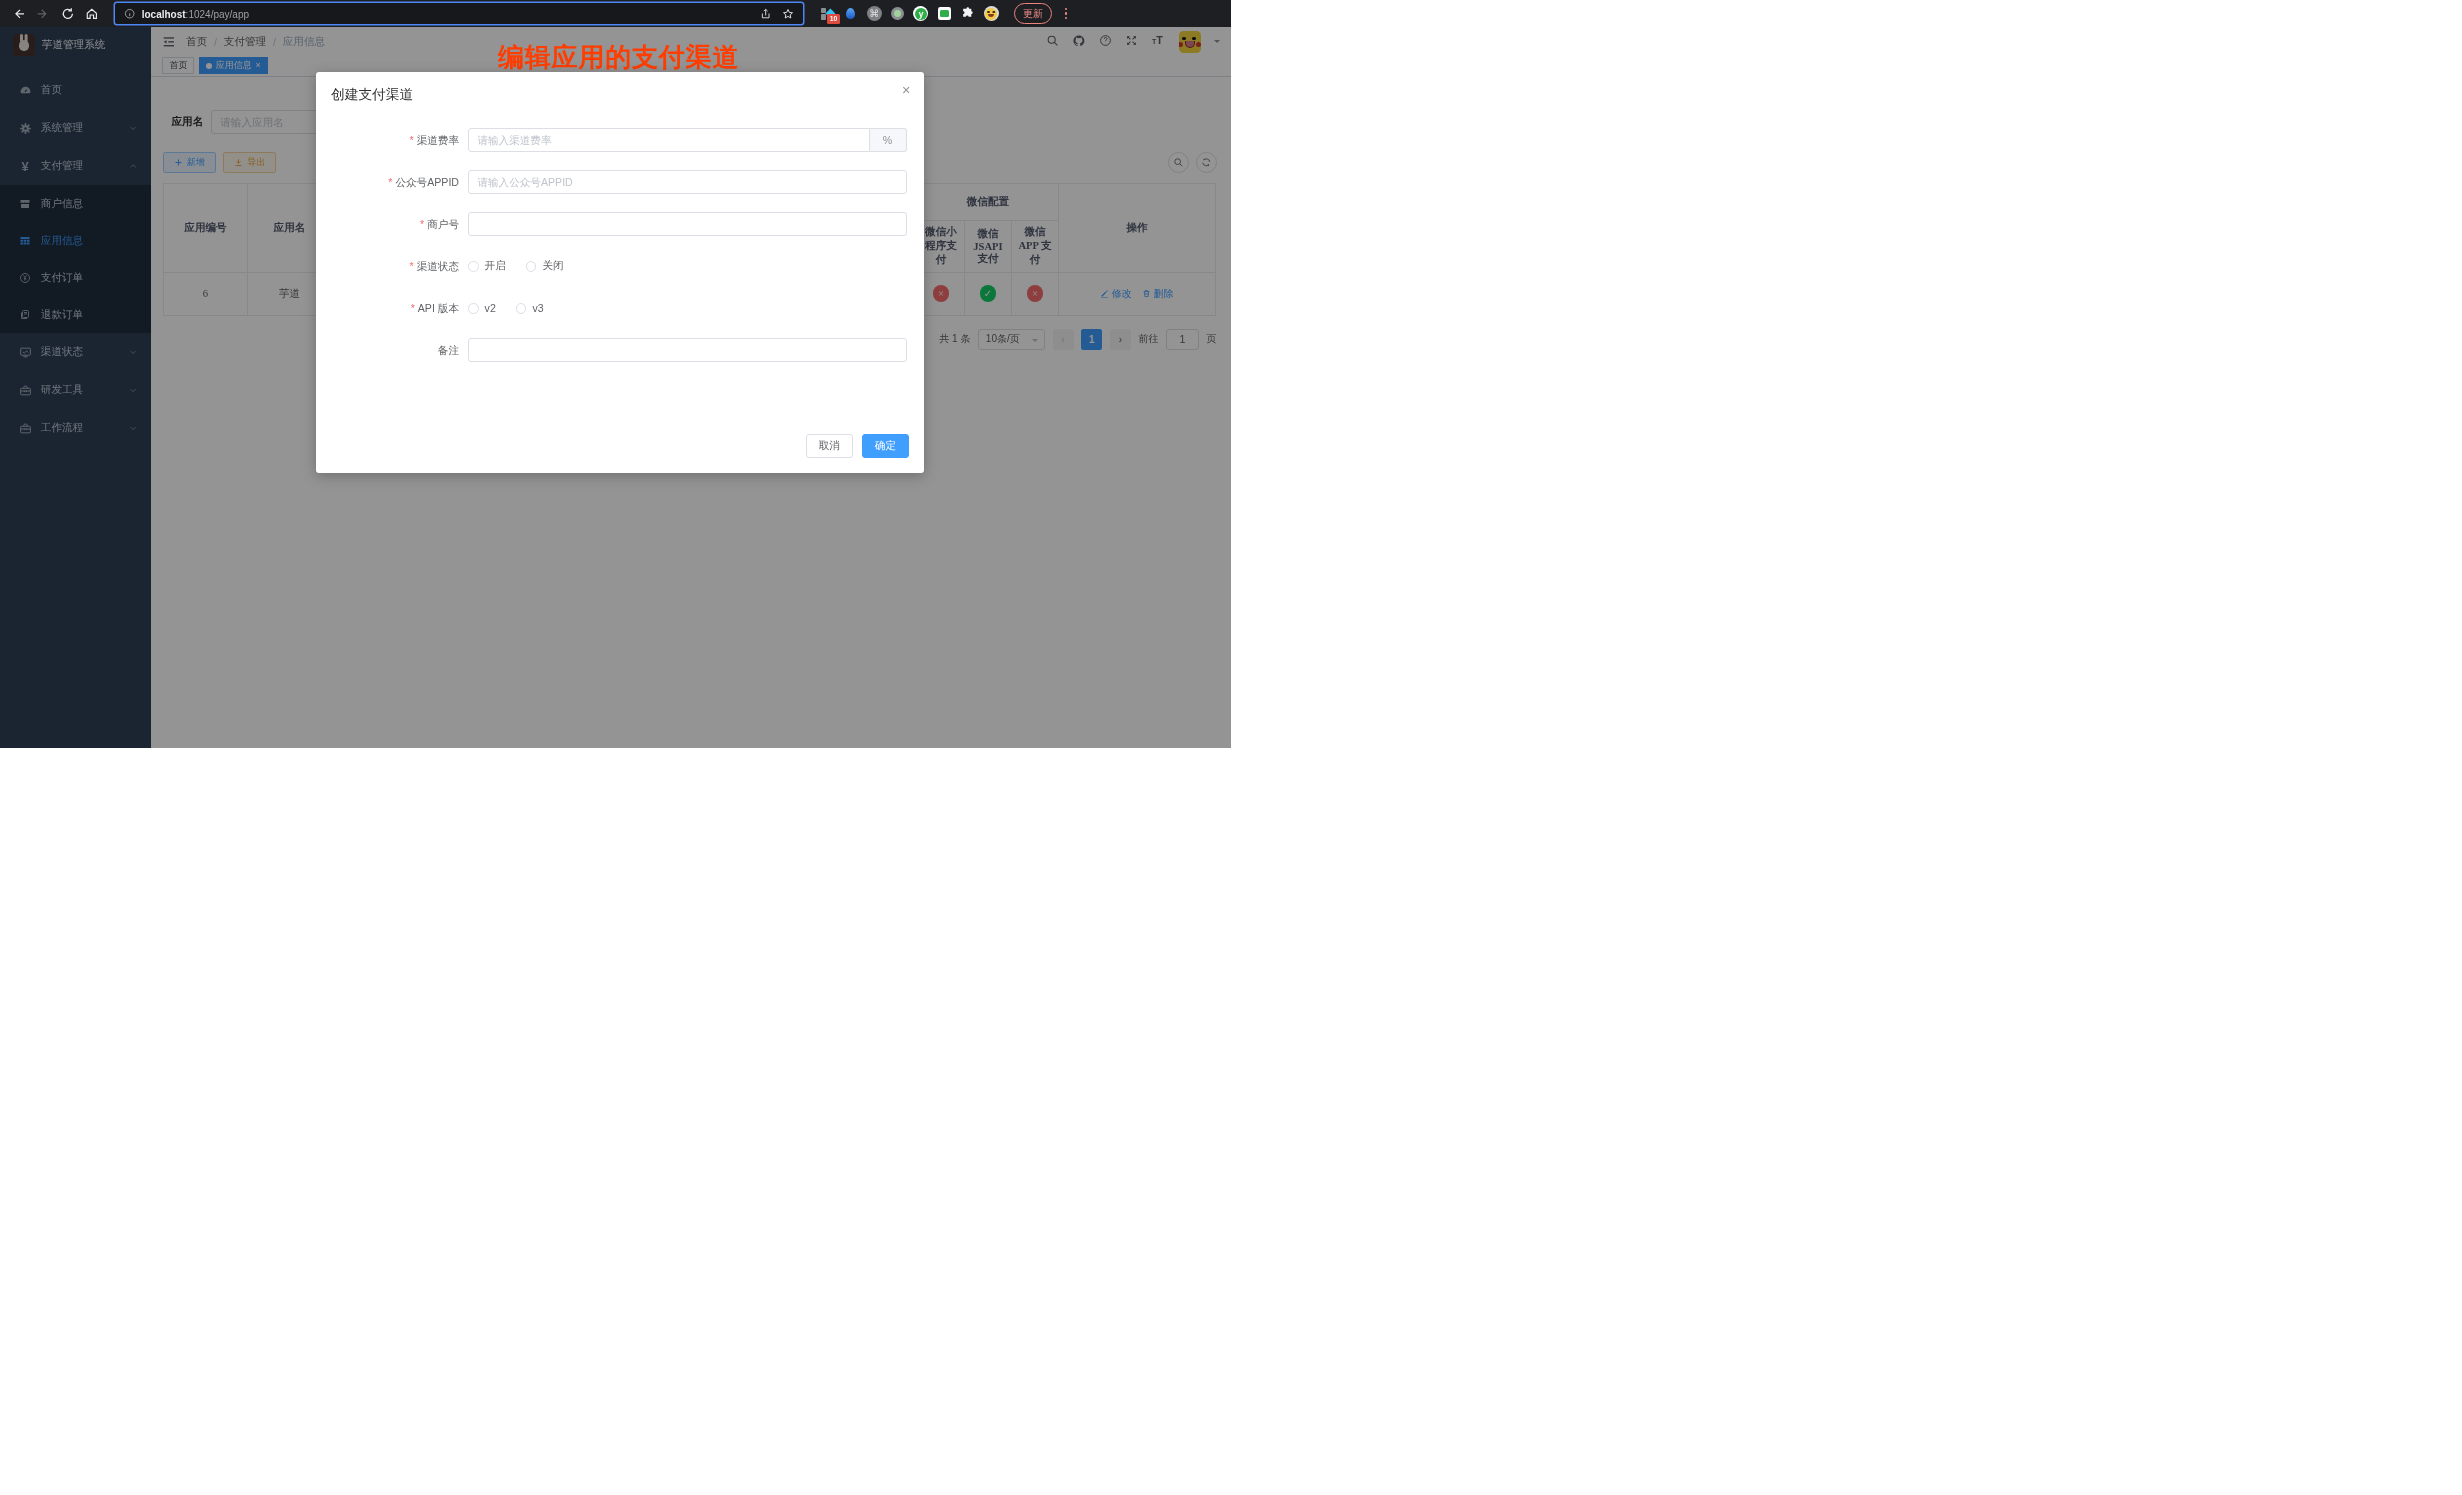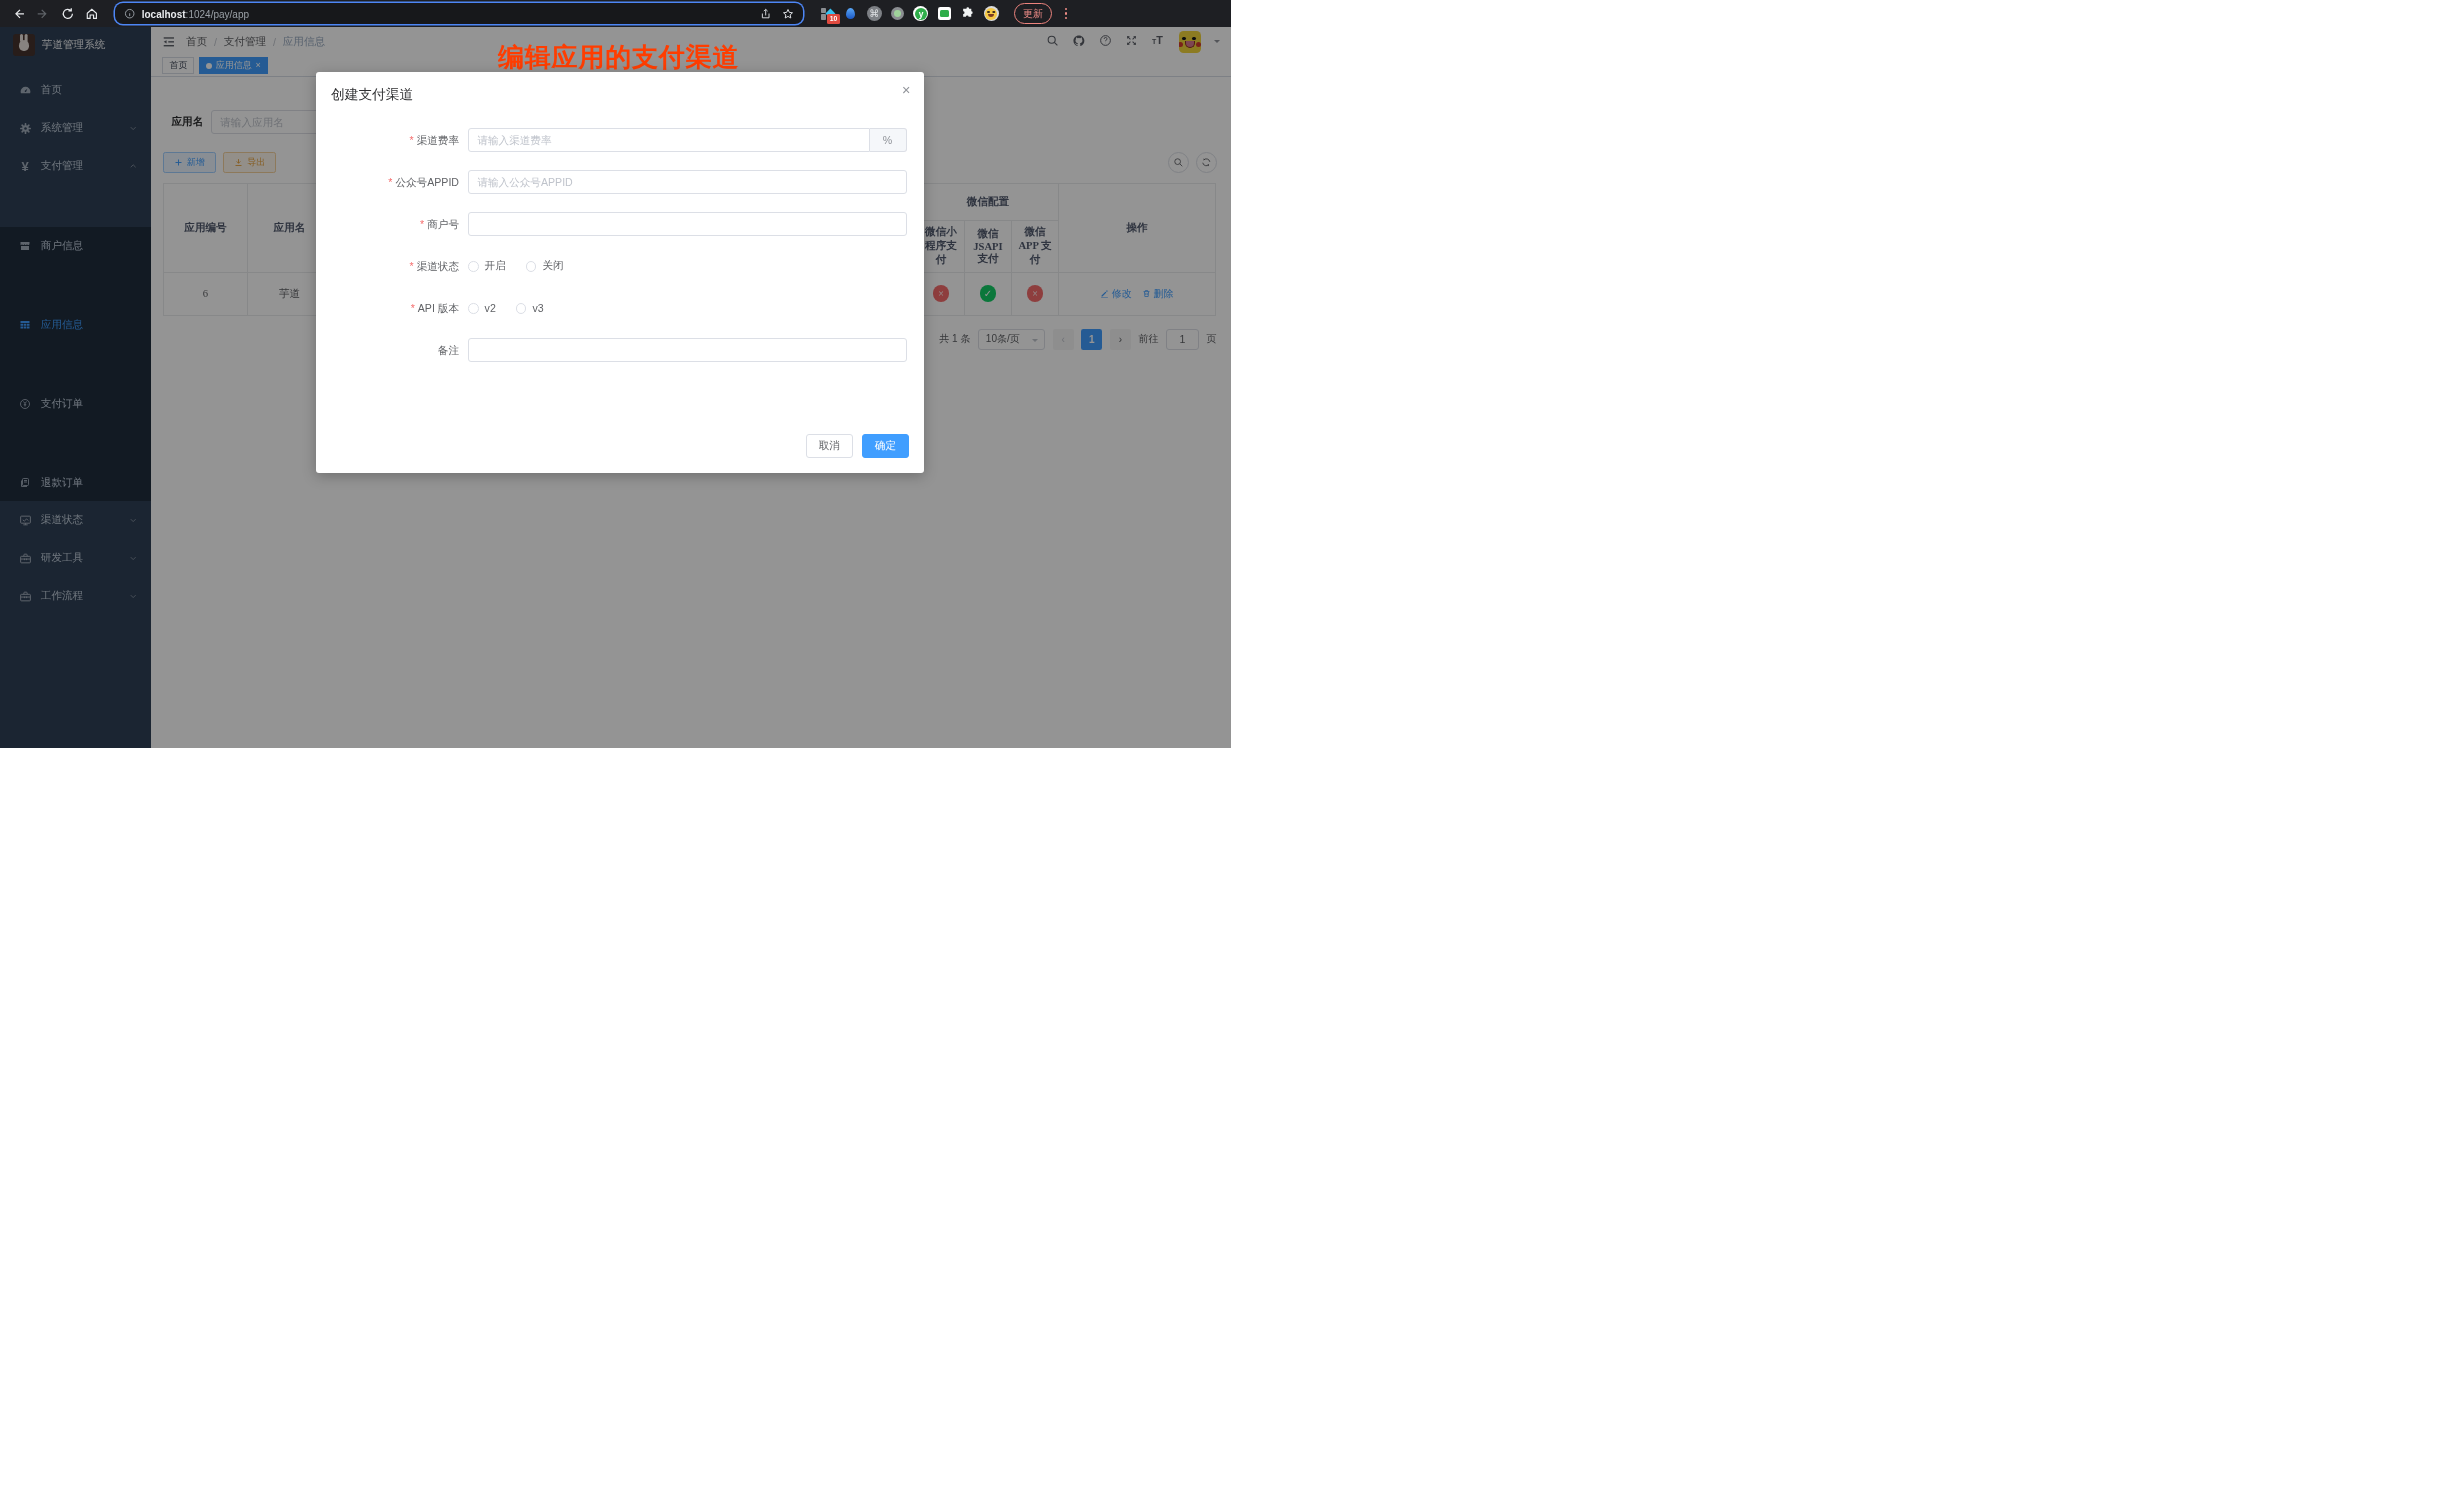--- a/index.html
+++ b/index.html
@@ -5,21 +5,21 @@
   * { margin:0; padding:0; box-sizing:border-box; }
   html,body { width:1231px; height:748px; }
   body { position:relative; overflow:hidden; background:#fff;
          font-family:"Liberation Sans","DejaVu Sans",sans-serif; font-size:10.6px; }
 
   
   .chrome { position:absolute; top:0; left:0; width:100%; height:27px; background:#1e1f23;
             display:flex; align-items:center; padding:0 7.6px; gap:6px; z-index:80; }
   .chrome .navs { display:flex; align-items:center; gap:10.6px; padding:0 4.6px; }
   .chrome svg { display:block; }
-  .urlbar { width:688px; height:21px; border-radius:8px; background:#17181b;
+  .urlbar { width:688px; height:21px; border-radius:2px; background:#17181b;
             box-shadow:0 0 0 1.5px #4d86f5; display:flex; align-items:center;
             padding:0 9px; gap:6px; margin-left:6px; }
   .urlbar .host { color:#e8eaed; font-size:10px; font-weight:600; }
   .urlbar .rest { color:#9aa0a6; font-size:10px; }
   .url-right { margin-left:auto; display:flex; gap:10.6px; align-items:center; }
   .exts { display:flex; align-items:center; gap:8.4px; margin-left:10.6px; }
   .ext { width:15px; height:15px; position:relative; display:flex; align-items:center; justify-content:center; }
   .badge { position:absolute; bottom:-3px; right:-4.6px; background:#e04a3f; color:#fff;
            font-size:6.8px; line-height:1; padding:1.5px 2.3px; border-radius:1.5px; font-weight:700; }
   .diamond { width:6.8px; height:6.8px; background:#35c0f0; transform:rotate(45deg); position:absolute; right:0.8px; top:3.8px;}
@@ -55,21 +55,21 @@
   .logo-tile { width:22px; height:22px; border-radius:3px; background:#46322d; position:relative; overflow:hidden;}
   .logo-tile:before { content:""; position:absolute; left:6px; top:6.8px; width:10px; height:10.6px; border-radius:50% 50% 45% 45%; background:#e8e2dc;}
   .logo-tile:after { content:""; position:absolute; left:6.8px; top:0.8px; width:3px; height:7.6px; border-radius:3px; background:#e8e2dc;
                      box-shadow:4.6px 0 0 #e8e2dc;}
   .logo-title { color:#f0f2f5; font-size:10.6px; }
   .menu { padding-top:9px; }
   .m-item { height:38px; display:flex; align-items:center; padding:0 13.7px 0 16px; color:#bfcbd9; cursor:pointer; }
   .m-item .mi { width:18px; display:flex; justify-content:center; margin-right:6.8px; color:#a3aebc; }
   .m-item .chev { margin-left:auto; color:#8a96a5; }
   .submenu { background:#1f2d3d; }
-  .submenu .m-item { height:37px;margin-top:42px; }
+  .submenu .m-item { height:37px; }
   .m-item.active { color:#409eff; }
   .m-item.active .mi { color:#409eff; }
 
   
   .main { flex:1; display:flex; flex-direction:column; background:#fff; position:relative; }
   .topbar { height:29px; background:#fff; display:flex; align-items:center; padding:0 11.4px; gap:10px; }
   .hamb { color:#5a5e66; display:flex; }
   .crumb { display:flex; align-items:center; gap:6.8px; font-size:10.6px; color:#606266; }
   .crumb .sep { color:#c0c4cc; }
   .crumb .last { color:#97a8be; }

